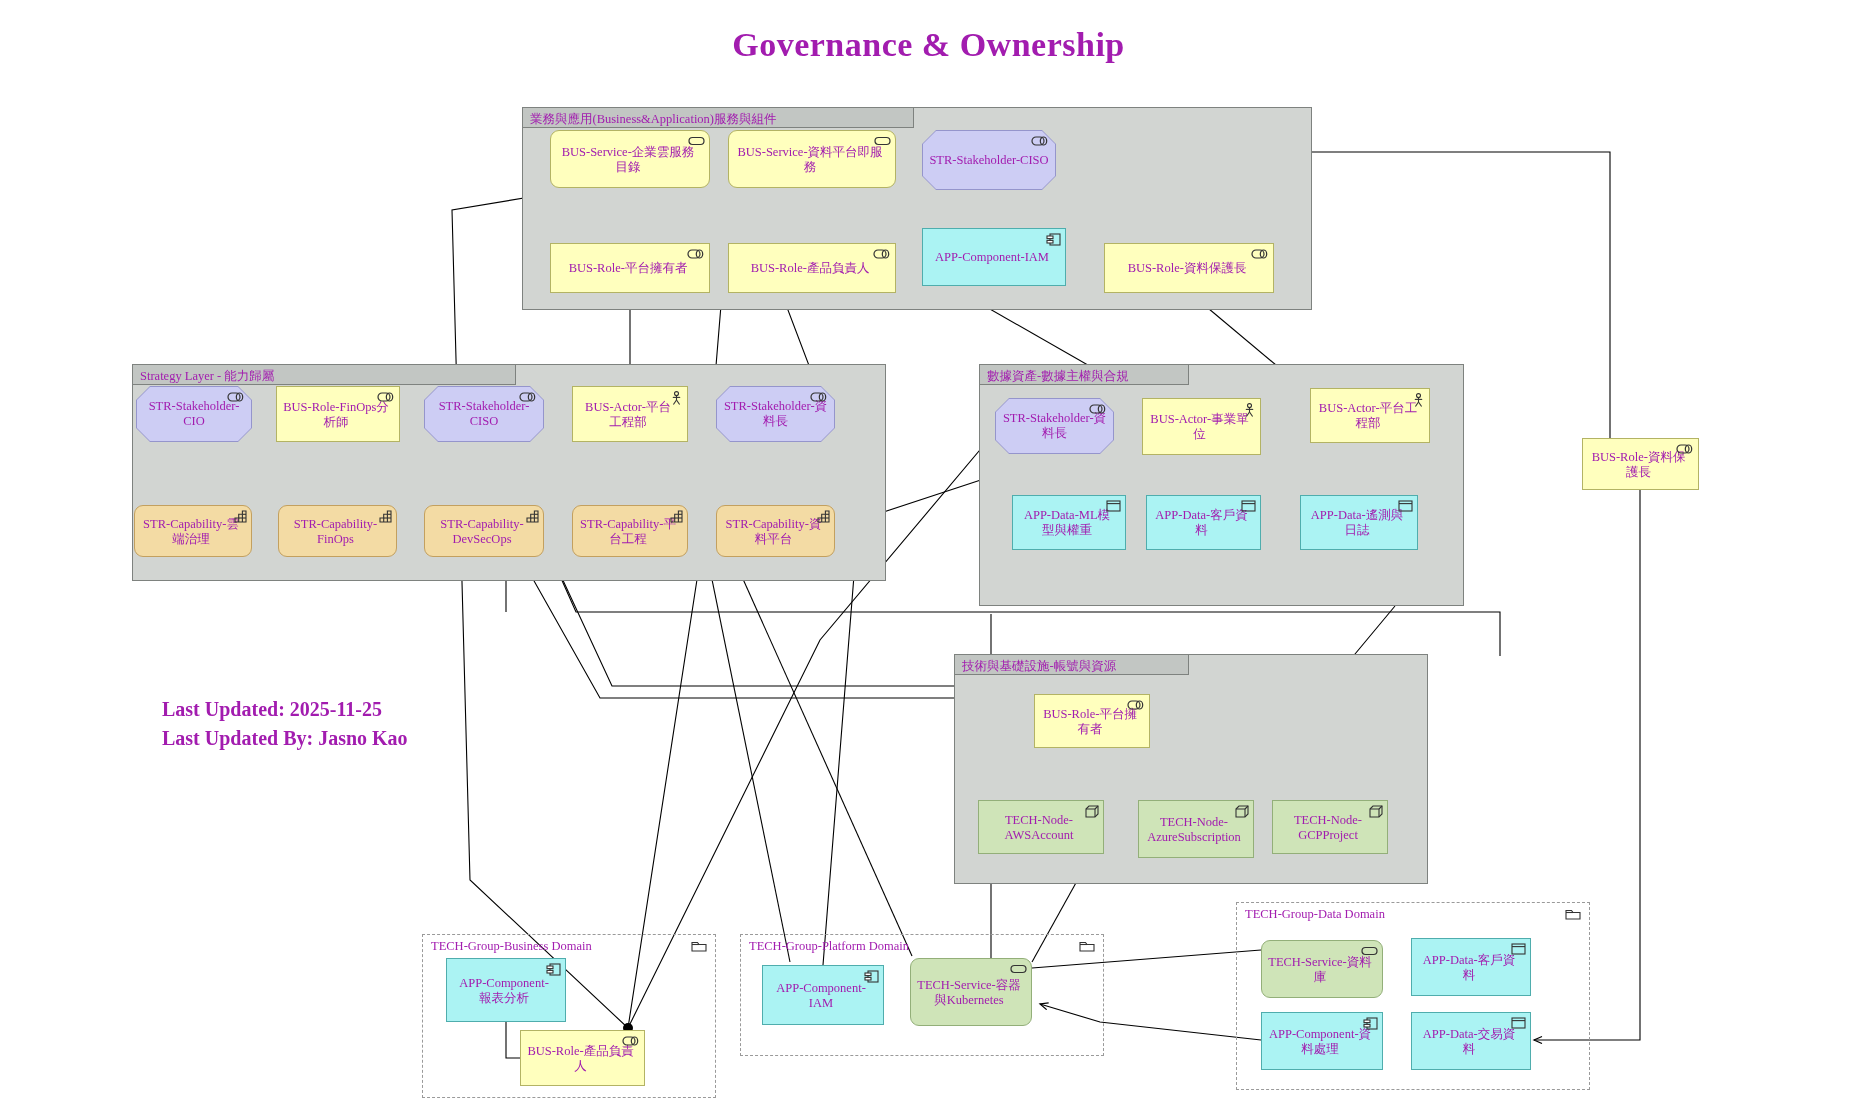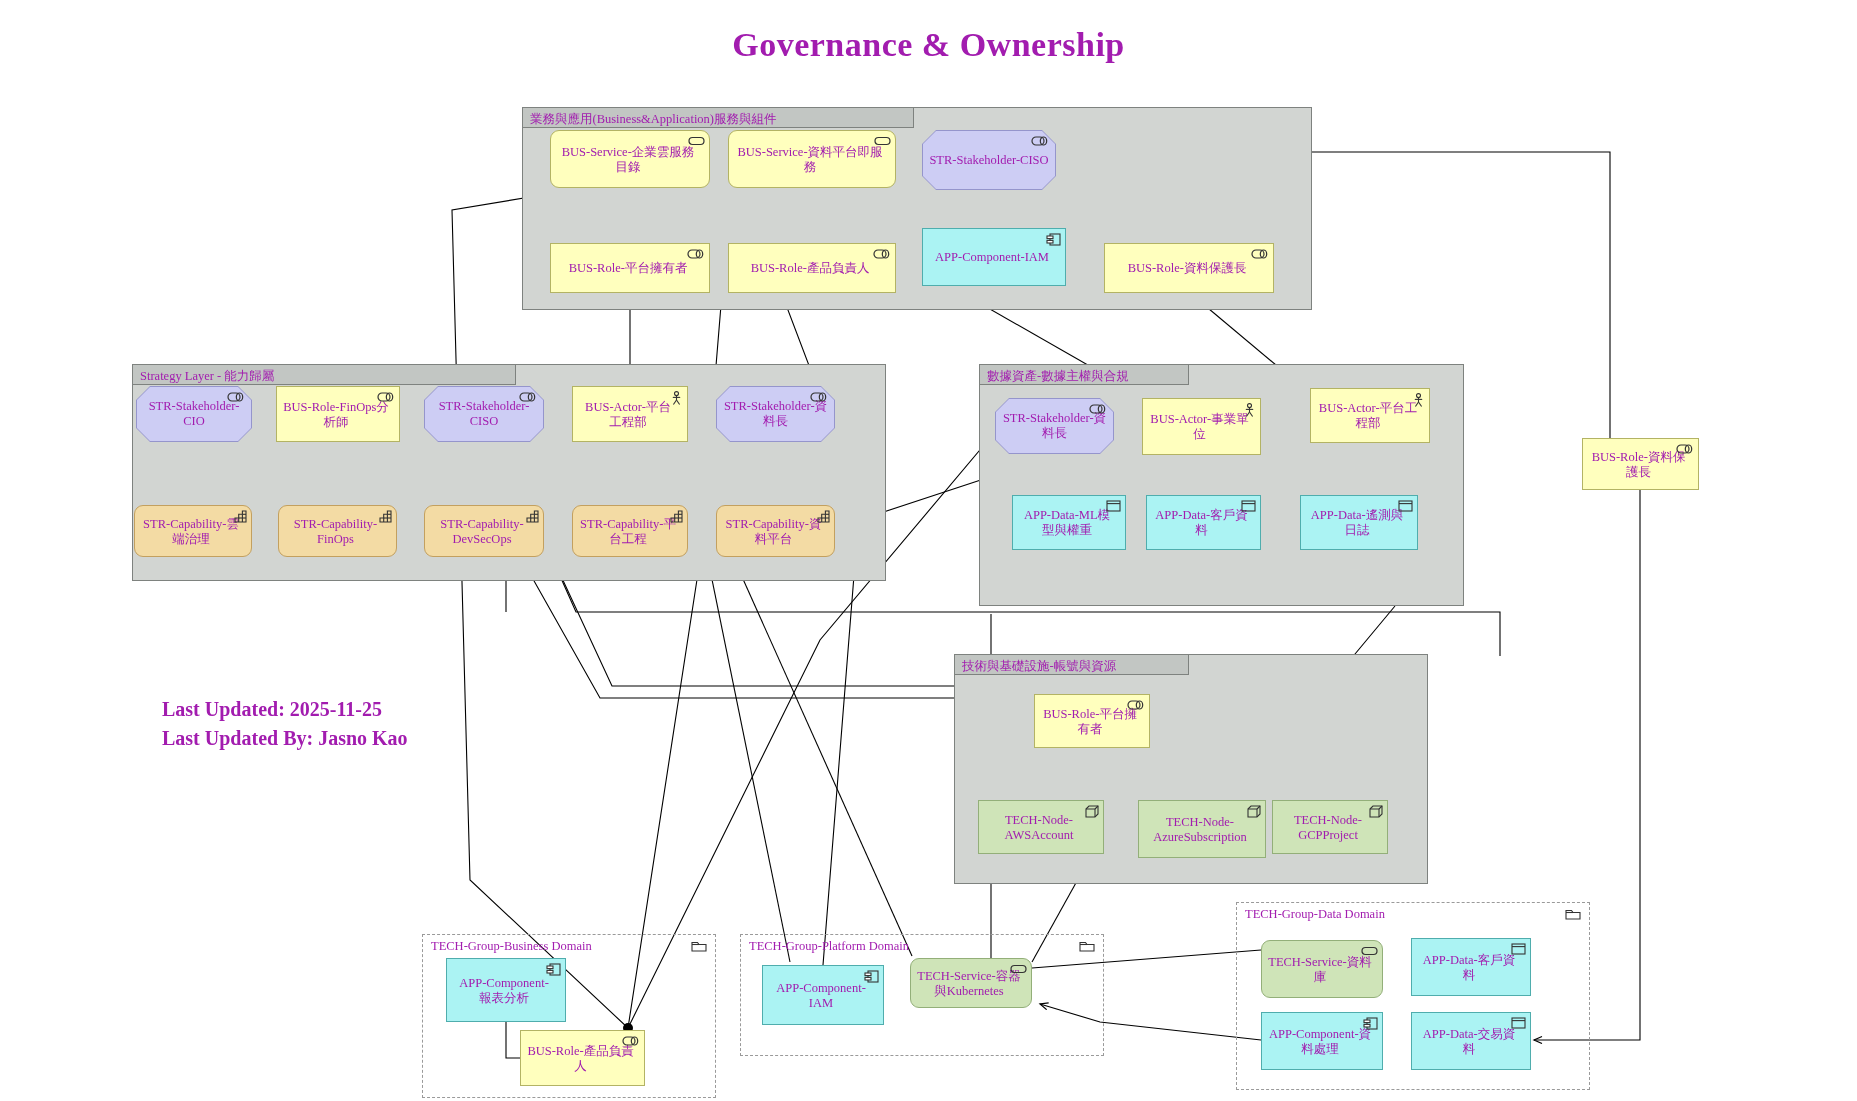--- a/index.html
+++ b/index.html
@@ -426,21 +426,21 @@
   <div class="b green" style="left:978px;top:800px;width:126px;height:54px;">
     <span>TECH-Node-AWSAccount</span>
     <span class="ic">
         <svg class="icn" width="14" height="13" viewBox="0 0 14 13">
           <path d="M1 4 L4 1 H13 V9 L10 12 H1 Z" fill="none" stroke="#333" stroke-width="1.1"></path>
           <path d="M1 4 H10 V12" fill="none" stroke="#333" stroke-width="1.1"></path>
           <path d="M10 4 L13 1" fill="none" stroke="#333" stroke-width="1.1"></path>
         </svg>
       </span>
   </div>
-  <div class="b green" style="left:1138px;top:800px;width:128px;height:58px;">
+  <div class="b green" style="left:1138px;top:800px;width:116px;height:58px;">
     <span>TECH-Node-AzureSubscription</span>
     <span class="ic">
         <svg class="icn" width="14" height="13" viewBox="0 0 14 13">
           <path d="M1 4 L4 1 H13 V9 L10 12 H1 Z" fill="none" stroke="#333" stroke-width="1.1"></path>
           <path d="M1 4 H10 V12" fill="none" stroke="#333" stroke-width="1.1"></path>
           <path d="M10 4 L13 1" fill="none" stroke="#333" stroke-width="1.1"></path>
         </svg>
       </span>
   </div>
   <div class="b green" style="left:1272px;top:800px;width:116px;height:54px;">
@@ -476,21 +476,21 @@
   <div class="b cyan" style="left:762px;top:965px;width:122px;height:60px;">
     <span>APP-Component-IAM</span>
     <span class="ic">
         <svg class="icn" width="15" height="13" viewBox="0 0 15 13">
           <rect x="4" y="1" width="10" height="11" fill="none" stroke="#333" stroke-width="1.1"></rect>
           <rect x="1" y="3" width="6" height="2.6" fill="#fff" stroke="#333" stroke-width="1.1"></rect>
           <rect x="1" y="7.4" width="6" height="2.6" fill="#fff" stroke="#333" stroke-width="1.1"></rect>
         </svg>
       </span>
   </div>
-  <div class="b green round" style="left:910px;top:958px;width:122px;height:50px;">
+  <div class="b green round" style="left:910px;top:958px;width:122px;height:68px;">
     <span>TECH-Service-容器與Kubernetes</span>
     <span class="ic">
         <svg class="icn" width="17" height="12" viewBox="0 0 17 12">
           <rect x="1" y="2.5" width="15" height="7" rx="3.5" fill="none" stroke="#333" stroke-width="1.2"></rect>
         </svg>
       </span>
   </div>
   <div class="b green round" style="left:1261px;top:940px;width:122px;height:58px;">
     <span>TECH-Service-資料庫</span>
     <span class="ic">

